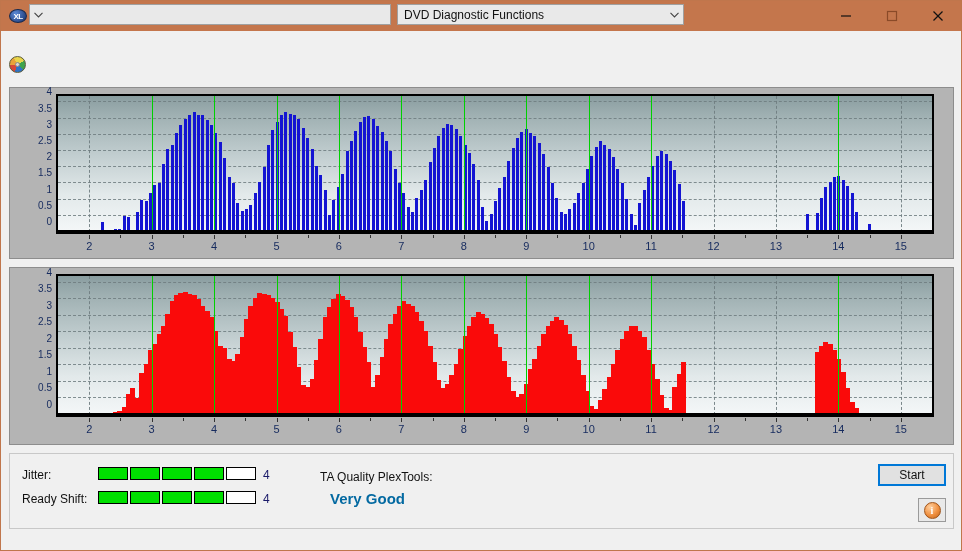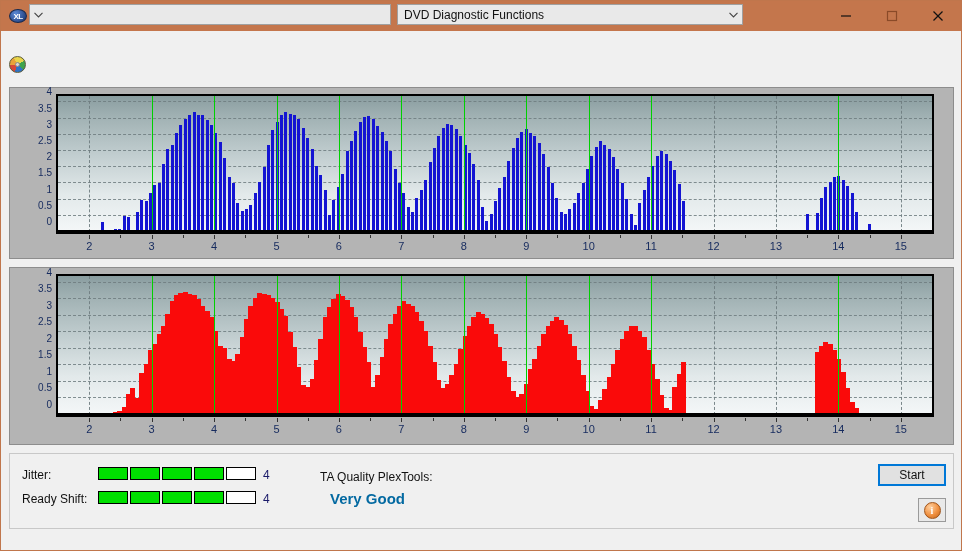--- a/index.html
+++ b/index.html
@@ -78,21 +78,21 @@
     border:1px solid #5a5a3a;
     box-sizing:border-box;
   }
   #drive-icon::after{
     content:"";position:absolute;left:50%;top:50%;
     width:5px;height:5px;margin:-2.5px 0 0 -2.5px;
     border-radius:50%;background:#d8d8d8;border:1px solid #888;
     box-sizing:border-box;
   }
   #combo-drive{left:28px;width:362px;}
-  #combo-func{left:396px;width:346px;}
+  #combo-func{left:396px;width:287px;}
   #combo-test{left:686px;width:267px;}
   
   .chartpanel{
     position:absolute;left:8px;width:945px;
     background:#b4b4b4;
     border:1px solid #8d8d8d;
     box-sizing:border-box;
   }
   #chart1{top:86px;height:172px;}
   #chart2{top:266px;height:178px;}

